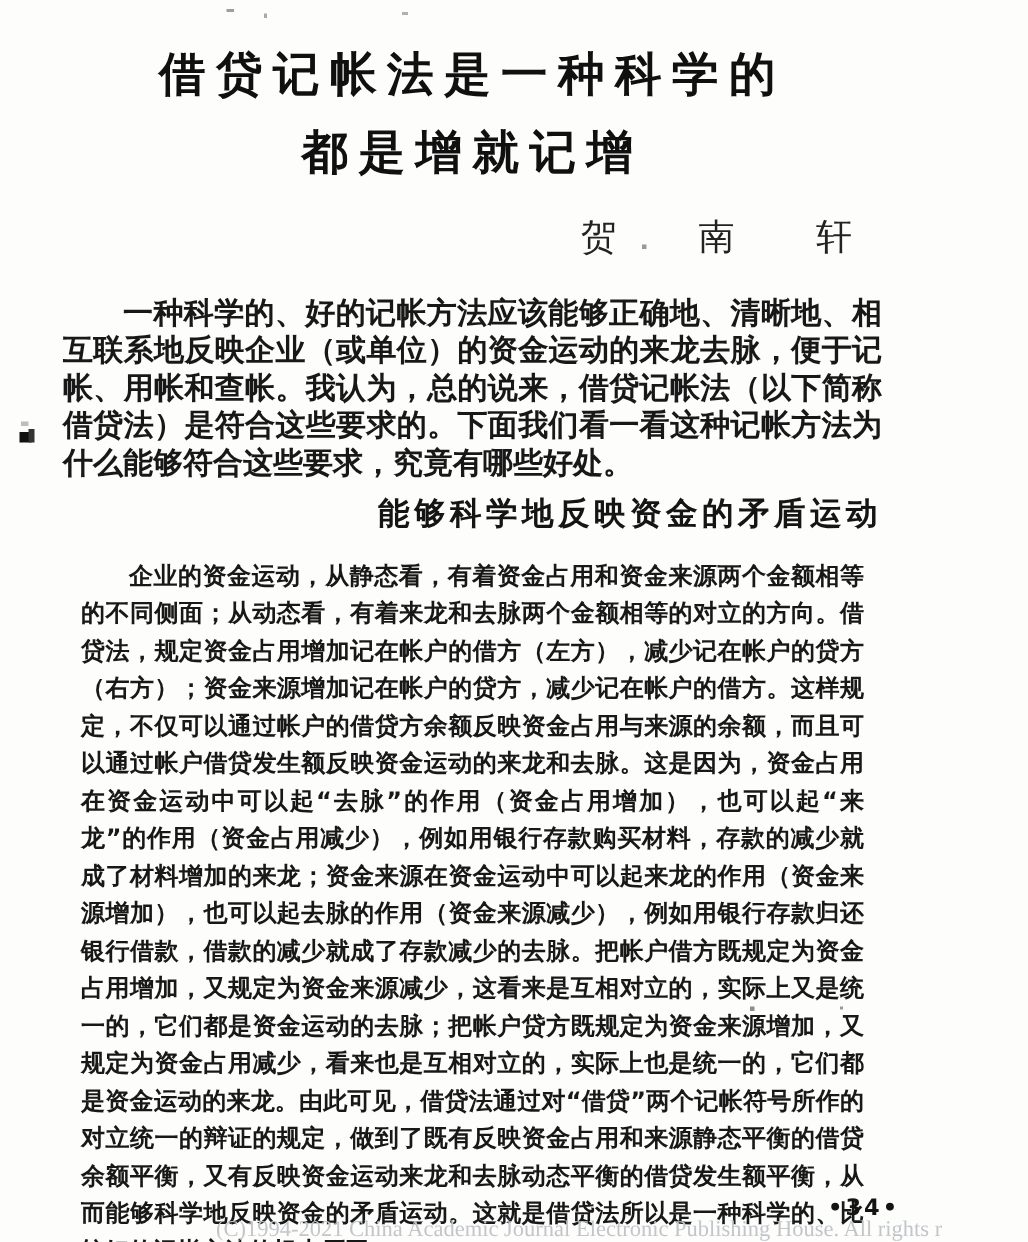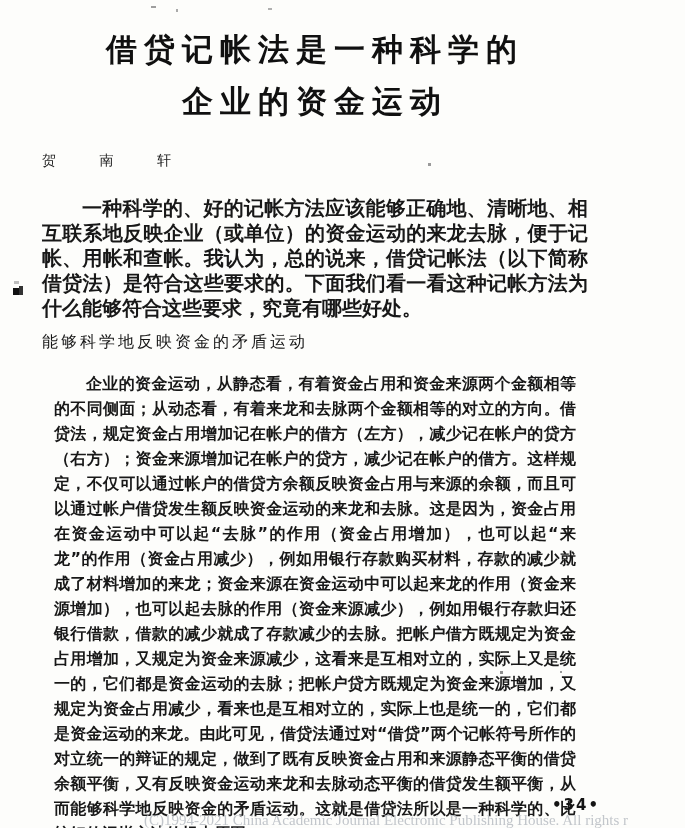--- a/index.html
+++ b/index.html
@@ -28,43 +28,43 @@
     text-align: center;
     font-family: "Liberation Serif", serif;
     font-weight: bold;
     font-size: 31px;
     line-height: 52px;
     letter-spacing: 7px;
     color: #101010;
   }
   .author {
     margin-top: 20px;
-    text-align: left;
-    font-size: 14px;
+    text-align: right;
+    font-size: 24px;
     line-height: 26px;
     letter-spacing: 20px;
     color: #222;
-    font-family: Liberation Serif, serif;
+    font-family: Liberation Mono, monospace;
   }
   .intro {
     margin: 22px 0 0 0;
     font-size: 20px;
     line-height: 25px;
     text-align: justify;
     text-indent: 2em;
     font-weight: 600;
     color: #181818;
   }
   .section-heading {
     margin-top: 8px;
-    text-align: left;
-    font-size: 16px;
+    text-align: right;
+    font-size: 21px;
     line-height: 26px;
     letter-spacing: 3px;
-    font-weight: normal;
+    font-weight: bold;
     color: #151515;
   }
   .body-par {
     margin: 12px;
     font-size: 16px;
     line-height: 25px;
     text-align: justify;
     text-indent: 2em;
     font-weight: 600;
     color: #181818;
@@ -96,21 +96,21 @@
   }
 </style>
 </head>
 <body>
 
 <div class="page">
   <div class="content">
 
     <div class="doc-title">
       <div>借贷记帐法是一种科学的</div>
-      <div>企业的资金运动</div>
+      <div>都是增就记增</div>
     </div>
 
     <div class="author">贺 南 轩</div>
 
     <p class="intro">一种科学的、好的记帐方法应该能够正确地、清晰地、相互联系地反映企业（或单位）的资金运动的来龙去脉，便于记帐、用帐和查帐。我认为，总的说来，借贷记帐法（以下简称借贷法）是符合这些要求的。下面我们看一看这种记帐方法为什么能够符合这些要求，究竟有哪些好处。</p>
 
     <div class="section-heading">能够科学地反映资金的矛盾运动</div>
 
     <div class="body-block">
       <p class="body-par">企业的资金运动，从静态看，有着资金占用和资金来源两个金额相等的不同侧面；从动态看，有着来龙和去脉两个金额相等的对立的方向。借贷法，规定资金占用增加记在帐户的借方（左方），减少记在帐户的贷方（右方）；资金来源增加记在帐户的贷方，减少记在帐户的借方。这样规定，不仅可以通过帐户的借贷方余额反映资金占用与来源的余额，而且可以通过帐户借贷发生额反映资金运动的来龙和去脉。这是因为，资金占用在资金运动中可以起“去脉”的作用（资金占用增加），也可以起“来龙”的作用（资金占用减少），例如用银行存款购买材料，存款的减少就成了材料增加的来龙；资金来源在资金运动中可以起来龙的作用（资金来源增加），也可以起去脉的作用（资金来源减少），例如用银行存款归还银行借款，借款的减少就成了存款减少的去脉。把帐户借方既规定为资金占用增加，又规定为资金来源减少，这看来是互相对立的，实际上又是统一的，它们都是资金运动的去脉；把帐户贷方既规定为资金来源增加，又规定为资金占用减少，看来也是互相对立的，实际上也是统一的，它们都是资金运动的来龙。由此可见，借贷法通过对“借贷”两个记帐符号所作的对立统一的辩证的规定，做到了既有反映资金占用和来源静态平衡的借贷余额平衡，又有反映资金运动来龙和去脉动态平衡的借贷发生额平衡，从而能够科学地反映资金的矛盾运动。这就是借贷法所以是一种科学的、比较好的记帐方法的根本原因。</p>

